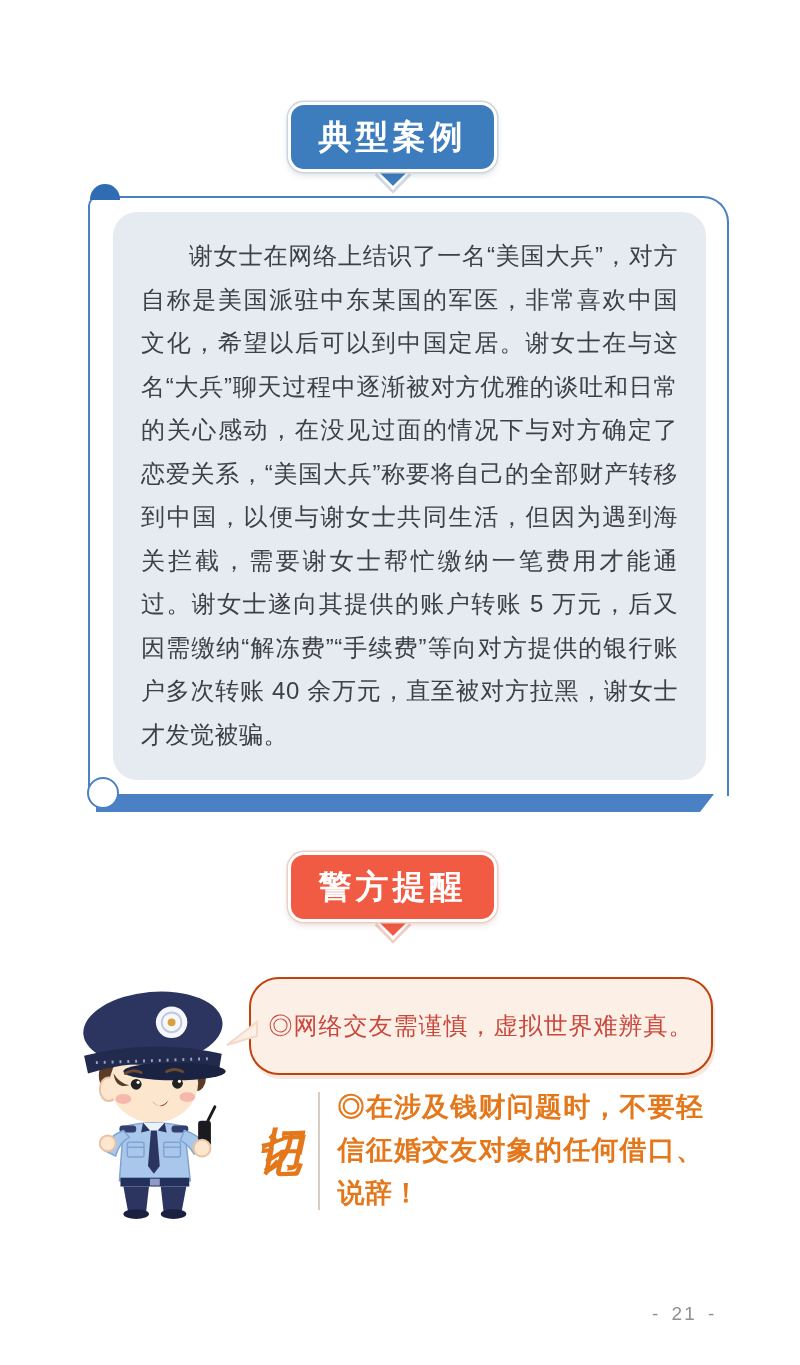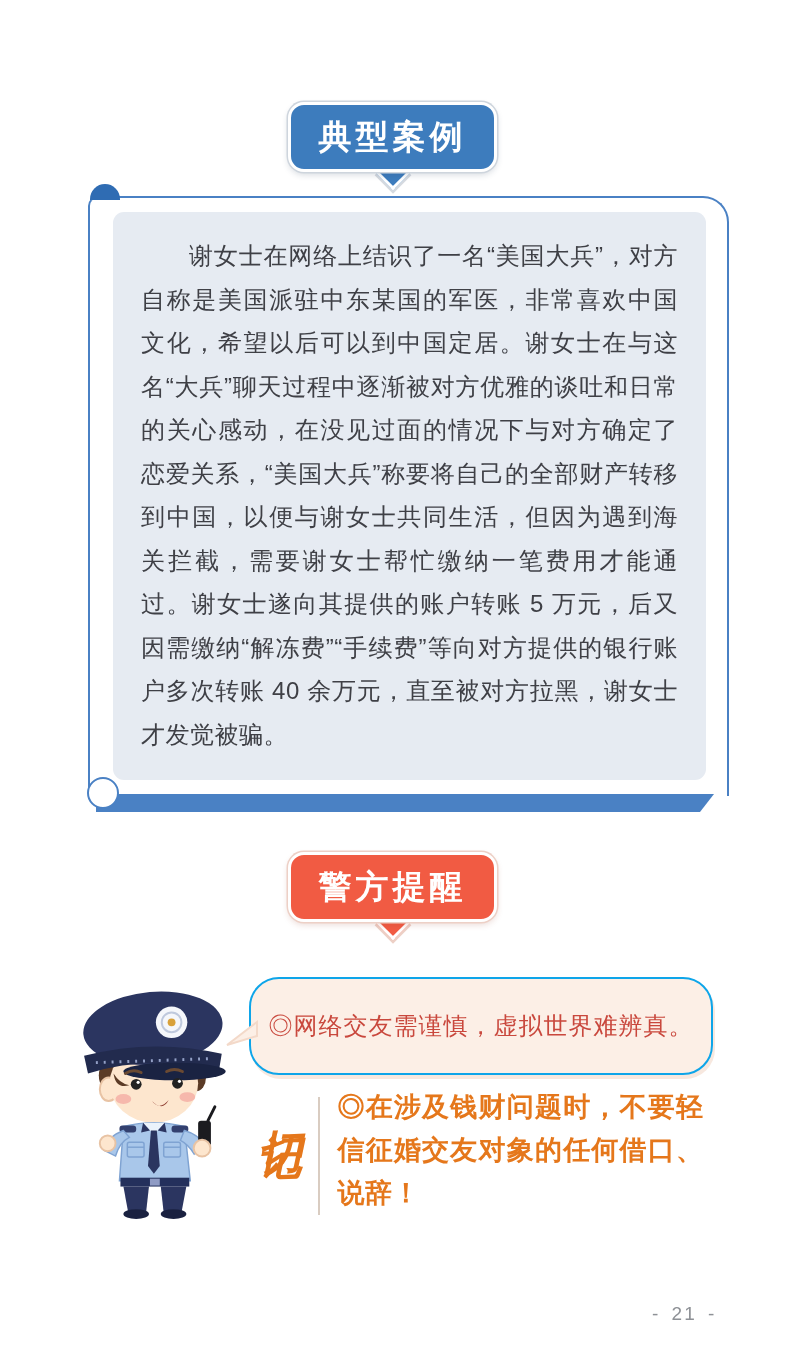--- a/index.html
+++ b/index.html
@@ -44,21 +44,21 @@
     background:#fff;
     border:2px solid #4A81C4;border-bottom:none;
     border-radius:10px 26px 0 0;
   }
   .corner-fold{
     position:absolute;left:0px;top:-14px;width:30px;height:16px;
     background:#2F6CB3;border-radius:15px 15px 0 0;
   }
   .case-panel{
     position:absolute;left:23px;top:14px;right:21px;bottom:16px;
-    background:#E6EBF2;border-radius:11px;
+    background:#E6EBF2;border-radius:24px;
     padding:22px 28px 0 28px;box-sizing:border-box;
   }
   .case-text{
     margin:0;
     font-size:24px;line-height:43.5px;
     color:#3F4046;
     text-align:justify;text-indent:2em;
     letter-spacing:0.5px;
   }
   .ribbon{
@@ -70,32 +70,32 @@
     position:absolute;left:87px;top:777px;width:32px;height:32px;
     box-sizing:border-box;
     background:#fff;border:2px solid #4A81C4;border-radius:50%;
   }
 
   
   .officer{position:absolute;left:58px;top:983px;width:178px;height:236px;}
   .bubble{
     position:absolute;left:249px;top:977px;width:464px;height:98px;
     box-sizing:border-box;
-    background:#FCEFE6;border:2px solid #0ea5e9;border-radius:30px;
+    background:#FCEFE6;border:2px solid #c2410c;border-radius:30px;
     box-shadow:2px 4px 0 rgba(238,205,185,.45);
     display:flex;align-items:center;justify-content:center;
   }
   .bubble-text{
     color:#C9483D;font-size:24px;letter-spacing:1px;white-space:nowrap;
   }
   .bubble-tail{position:absolute;left:-27px;top:40px;width:34px;height:32px;}
 
   .remember-row{
     position:absolute;left:254px;top:1086px;
-    display:flex;align-items:flex-end;
+    display:flex;align-items:flex-start;
   }
   .remember-label{
     writing-mode:vertical-rl;text-orientation:upright;
     font-family:"Liberation Serif", serif;
     font-style:italic;font-weight:700;
     font-size:45px;line-height:1.1;letter-spacing:6px;
     color:#E5771B;
     height:122px;margin-top:4px;
     transform:rotate(-2deg);
   }

